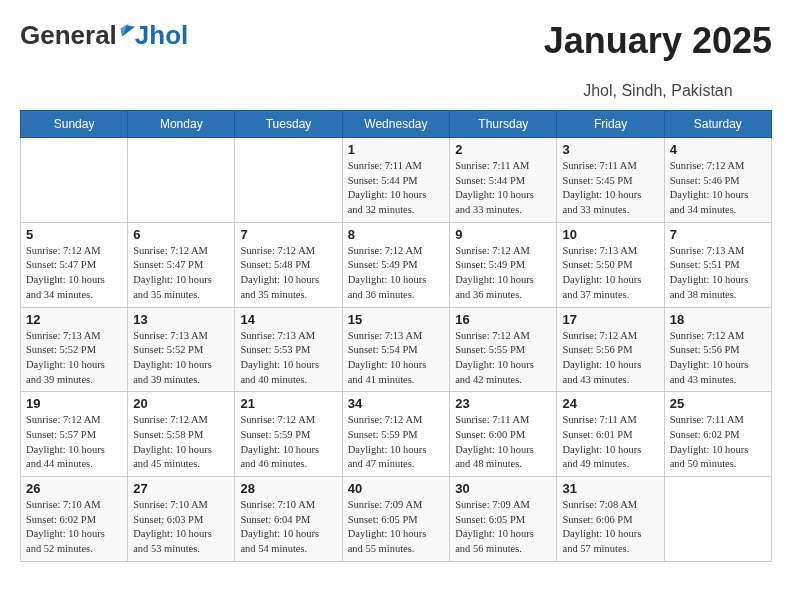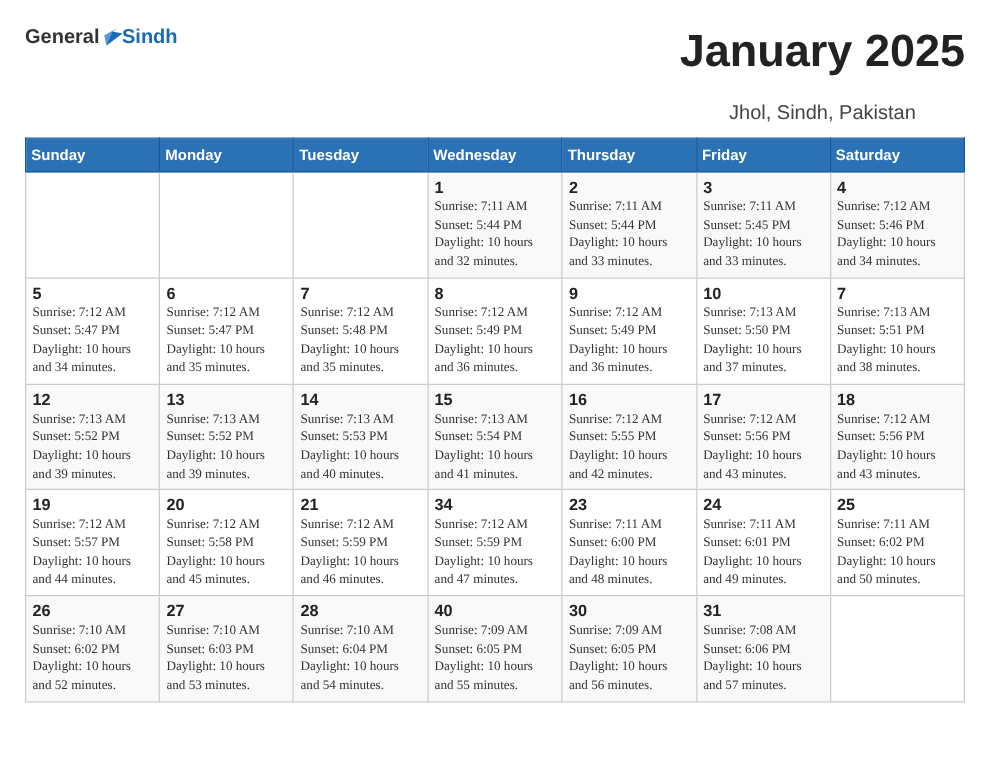--- a/index.html
+++ b/index.html
@@ -16,22 +16,21 @@
       align-items: flex-start;
       margin-bottom: 10px;
     }
     .logo {
       display: flex;
       flex-direction: column;
       align-items: flex-start;
     }
     .logo-text {
       display: flex;
-      align-items: center;
-      font-size: 16px;
+      font-size: 26px;
       font-weight: bold;
     }
     .logo-general { color: #333; }
     .logo-blue { color: #1a6bb5; }
     .logo-icon {
       width: 16px;
       height: 20px;
       margin-left: 2px;
       display: inline-block;
     }
@@ -51,23 +50,23 @@
     }
     .calendar {
       width: 100%;
       border-collapse: collapse;
       font-size: 11px;
     }
     .calendar thead th {
       background: #2a72b5;
       color: #fff;
       padding: 6px 4px;
-      text-align: left;
+      text-align: center;
       font-size: 12px;
-      font-weight: bold;
+      font-weight: normal;
       border: 1px solid #1a5a9a;
     }
     .calendar tbody td {
       border: 1px solid #ccc;
       vertical-align: top;
       padding: 4px 5px;
       width: 108px;
       min-height: 80px;
       color: #333;
       background: #fff;
@@ -96,21 +95,21 @@
 <body>
 
 <div class="header">
   <div class="logo">
     <div class="logo-text">
       <span class="logo-general">General</span>
       <svg class="logo-icon" viewBox="0 0 20 24" xmlns="http://www.w3.org/2000/svg">
         <polygon points="4,20 20,8 10,6 16,2 2,10" fill="#1a6bb5"></polygon>
         <polygon points="4,20 10,6 2,10" fill="#5b9bd5"></polygon>
       </svg>
-      <span class="logo-blue">Sindh</span>
+      <span class="logo-blue">Jhol</span>
     </div>
   </div>
   <div class="title-block">
     <h1>January 2025</h1>
     <h2>Jhol, Sindh, Pakistan</h2>
   </div>
 </div>
 
 <table class="calendar">
   <thead>

